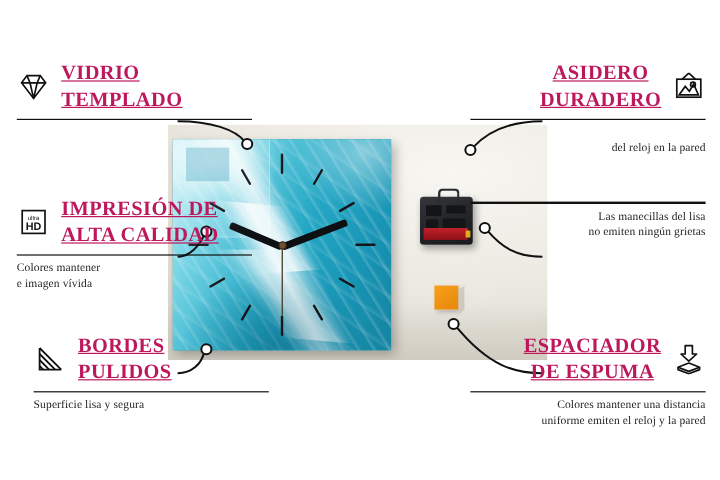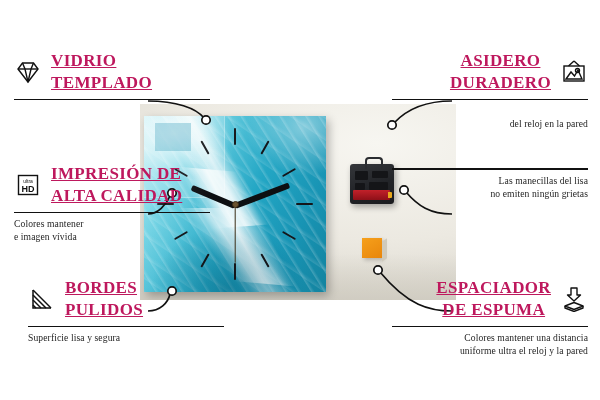--- a/index.html
+++ b/index.html
@@ -330,17 +330,17 @@
           <path d="M11,2 L17,2 L17,9 L20.5,9 L14,15 L7.5,9 L11,9 Z"></path>
           <path d="M14,16.5 L23,20 L14,23.5 L5,20 Z"></path>
           <path d="M5,20 L5,22 L14,25.5 L23,22 L23,20"></path>
         </g>
           </svg>
       </span>
     </div>
     <div class="rule"></div>
     <div class="desc">
       <span>Colores mantener una distancia</span><br>
-      <span>uniforme ultra el reloj y la pared</span>
+      <span>uniforme emiten el reloj y la pared</span>
     </div>
   </div>
 
 </div>
 
 </body></html>

